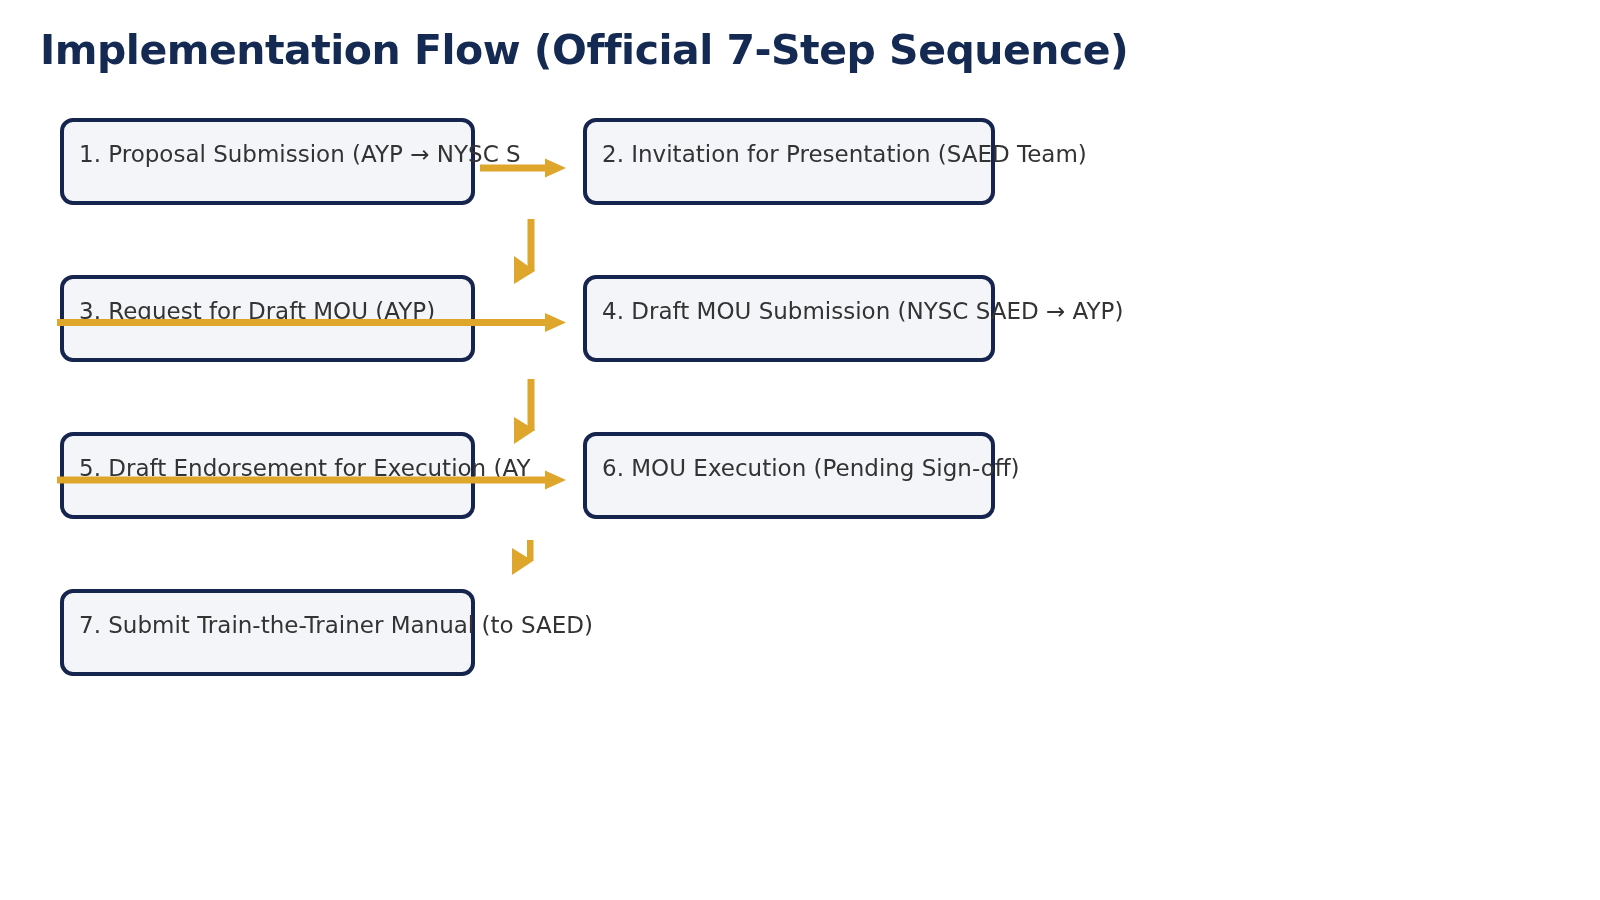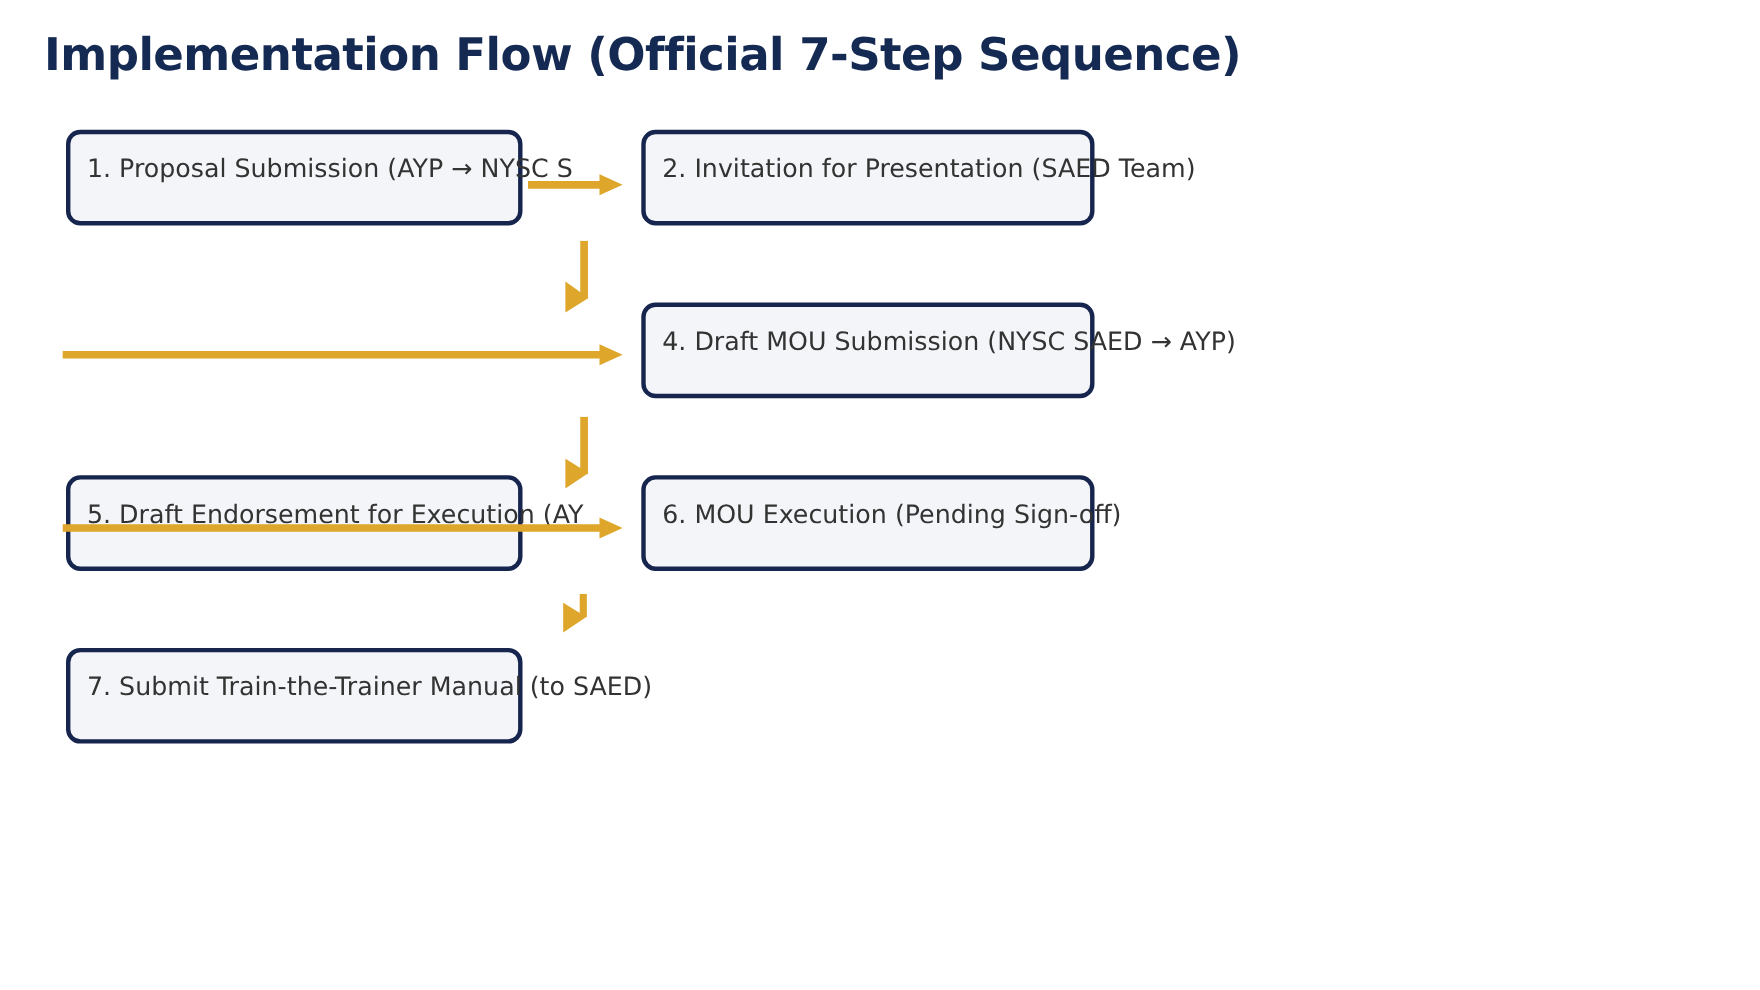--- a/index.html
+++ b/index.html
@@ -68,20 +68,23 @@
 <div class="canvas">
 
   <div class="title">Implementation Flow (Official 7-Step Sequence)</div>
 
   <div class="step-box col-left row-1">
     <span class="box-label">1. Proposal Submission (AYP → NYSC S</span>
   </div>
   <div class="step-box col-right row-1">
     <span class="box-label">2. Invitation for Presentation (SAED Team)</span>
   </div>
+  <div class="step-box col-left row-2">
+    <span class="box-label">3. Request for Draft MOU (AYP)</span>
+  </div>
   <div class="step-box col-right row-2">
     <span class="box-label">4. Draft MOU Submission (NYSC SAED → AYP)</span>
   </div>
   <div class="step-box col-left row-3">
     <span class="box-label">5. Draft Endorsement for Execution (AY</span>
   </div>
   <div class="step-box col-right row-3">
     <span class="box-label">6. MOU Execution (Pending Sign-off)</span>
   </div>
   <div class="step-box col-left row-4">

